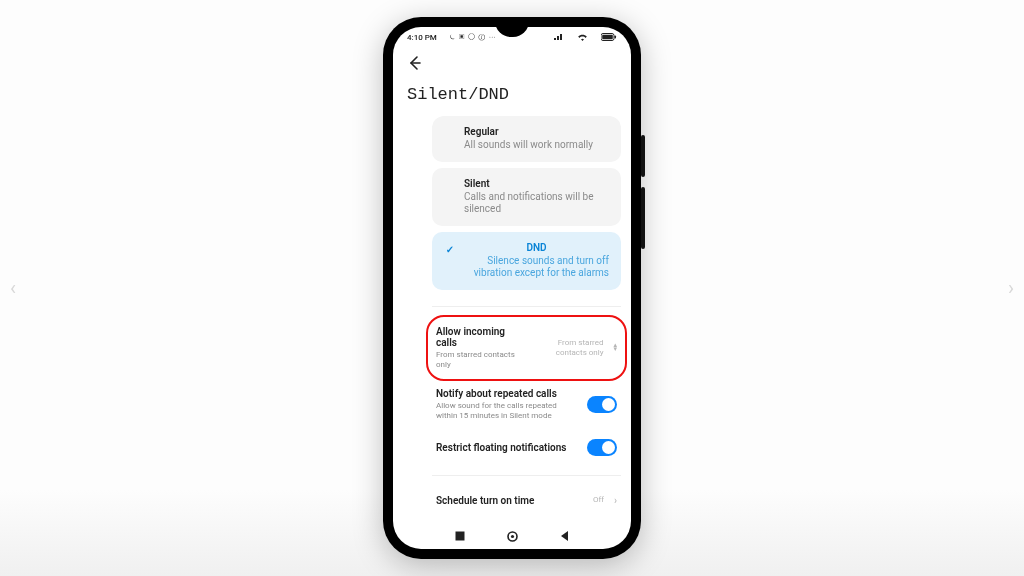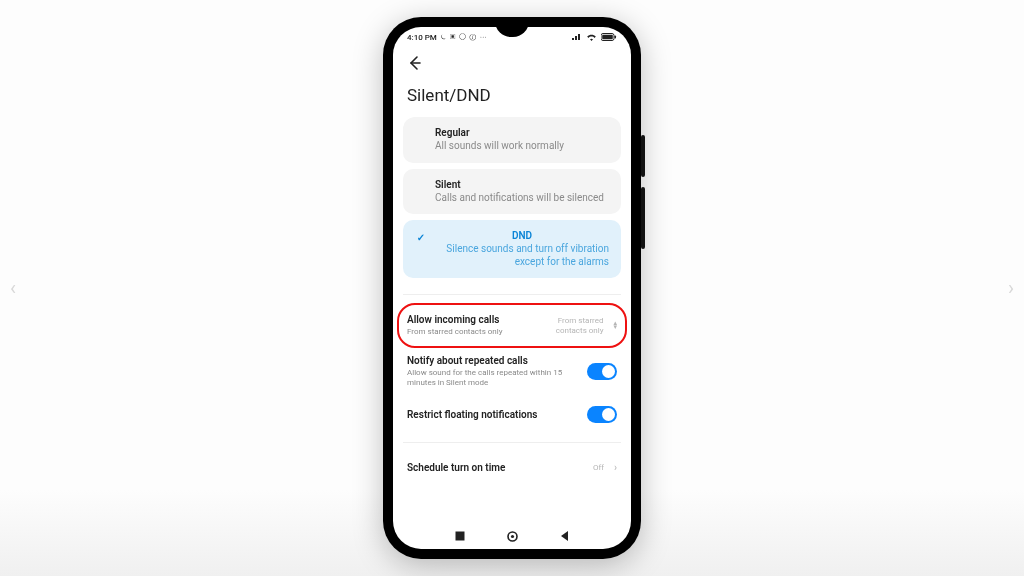--- a/index.html
+++ b/index.html
@@ -73,35 +73,36 @@
   .status-bar {
     height: 20px;
     display: flex;
     align-items: center;
     justify-content: space-between;
     padding: 0 14px;
     font-size: 8px;
     color: #222;
     font-weight: 500;
   }
-  .status-left, .status-right { display: flex; align-items: center; gap: 4px; }
+  .status-left, .status-right { display: flex; align-items: center; gap: 13px; }
   .status-right svg { display: block; }
 
   
   .appbar { padding: 4px 14px 0 14px; }
   .back-btn { width: 24px; height: 24px; display: flex; align-items: center; }
   .page-title {
     font-size: 17px;
     font-weight: 400;
     color: #222;
     padding: 10px 0 12px 0;
-  }
-
-  
-  .content { flex: 1; overflow: hidden; padding: 0 10px; }
+    font-family: Liberation Mono, monospace;
+  }
+
+  
+  .content { flex: 1; overflow: hidden; padding: 0 10px; margin-left: 29px; }
   .card-group {
     background: transparent;
     border-radius: 12px;
     overflow: hidden;
   }
   .mode-card {
     background: #f4f4f4;
     padding: 10px 12px;
     margin-bottom: 6px;
     border-radius: 10px;

